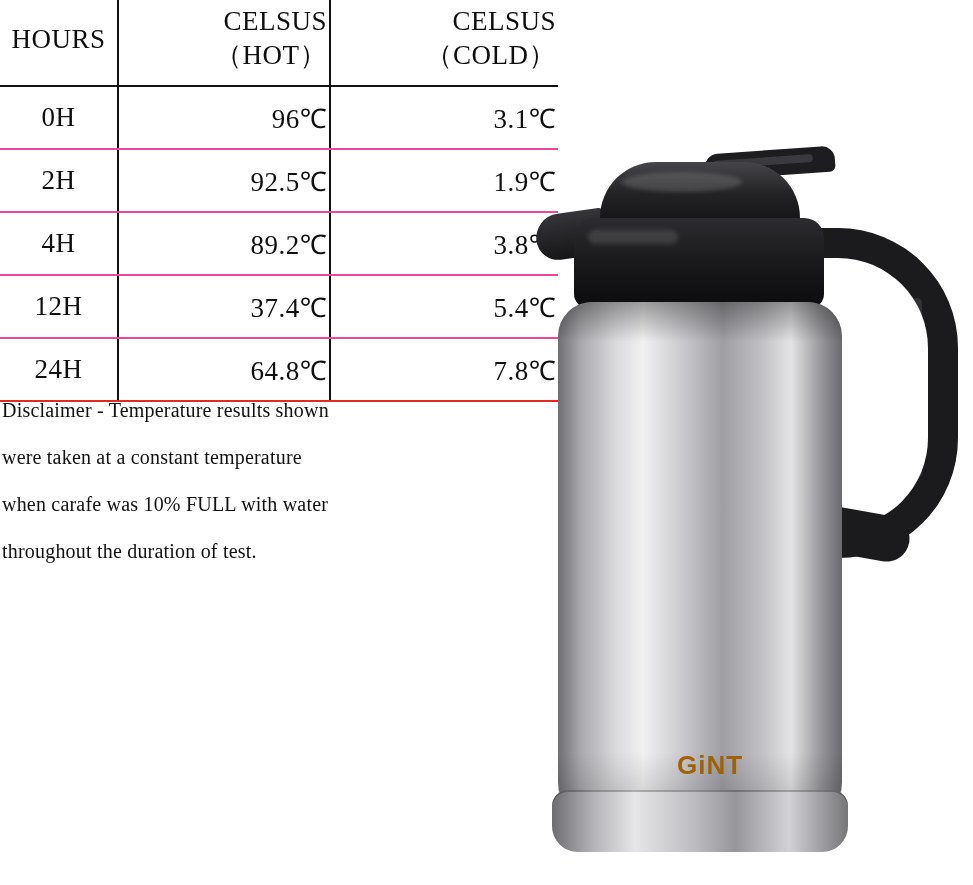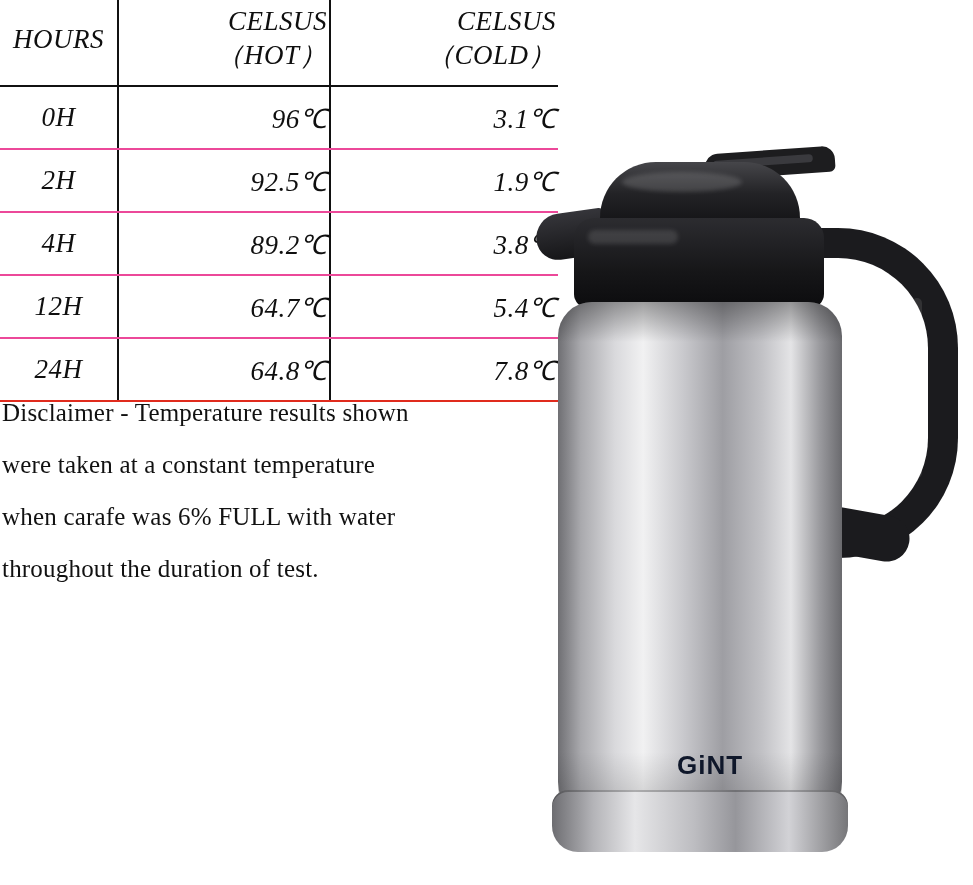--- a/index.html
+++ b/index.html
@@ -20,21 +20,20 @@
   #spec-table {
     position: absolute;
     left: 0;
     top: 0;
     width: 558px;
   }
   table.temp-table {
     border-collapse: collapse;
     width: 558px;
     table-layout: fixed;
-    font-style: italic;
   }
   table.temp-table col.c0 { width: 118px; }
   table.temp-table col.c1 { width: 212px; }
   table.temp-table col.c2 { width: 228px; }
 
   table.temp-table th,
   table.temp-table td {
     text-align: center;
     font-weight: normal;
     font-family: "Liberation Serif", serif;
@@ -63,21 +62,21 @@
 
   
   #disclaimer {
     position: absolute;
     left: 2px;
     top: 400px;
     width: 520px;
   }
   #disclaimer p {
     margin: 0 0 27px 0;
-    font-size: 25px;
+    font-size: 20px;
     line-height: 1.0;
     font-family: "Liberation Serif", serif;
     color: #111111;
     letter-spacing: 0.2px;
   }
 
   
   #product-photo {
     position: absolute;
     left: 500px;
@@ -262,21 +261,21 @@
   .brand {
     position: absolute;
     left: 150px;
     top: 620px;
     width: 120px;
     text-align: center;
     font-family: "Liberation Sans", sans-serif;
     font-size: 26px;
     font-weight: bold;
     letter-spacing: 1px;
-    color: #0f172a;
+    color: #a16207;
   }
 </style>
 </head>
 <body>
 
 <div id="spec-table">
   <table class="temp-table">
     <colgroup>
       <col class="c0">
         <col class="c1">
@@ -300,36 +299,36 @@
         <td class="sep">92.5℃</td>
         <td class="sep">1.9℃</td>
       </tr>
       <tr>
         <td>4H</td>
         <td class="sep">89.2℃</td>
         <td class="sep">3.8℃</td>
       </tr>
       <tr>
         <td>12H</td>
-        <td class="sep">64.7℃</td>
+        <td class="sep">37.4℃</td>
         <td class="sep">5.4℃</td>
       </tr>
       <tr>
         <td>24H</td>
         <td class="sep">64.8℃</td>
         <td class="sep">7.8℃</td>
       </tr>
     </tbody>
   </table>
 </div>
 
 <div id="disclaimer">
   <p>Disclaimer - Temperature results shown</p>
   <p>were taken at a constant temperature</p>
-  <p>when carafe was 6% FULL with water</p>
+  <p>when carafe was 10% FULL with water</p>
   <p>throughout the duration of test.</p>
 </div>
 
 <div id="product-photo">
   <div class="handle"></div>
   <div class="handle-lower"></div>
   <div class="spout"></div>
   <div class="lid-tab"></div>
   <div class="lid-dome"></div>
   <div class="lid-collar"></div>

